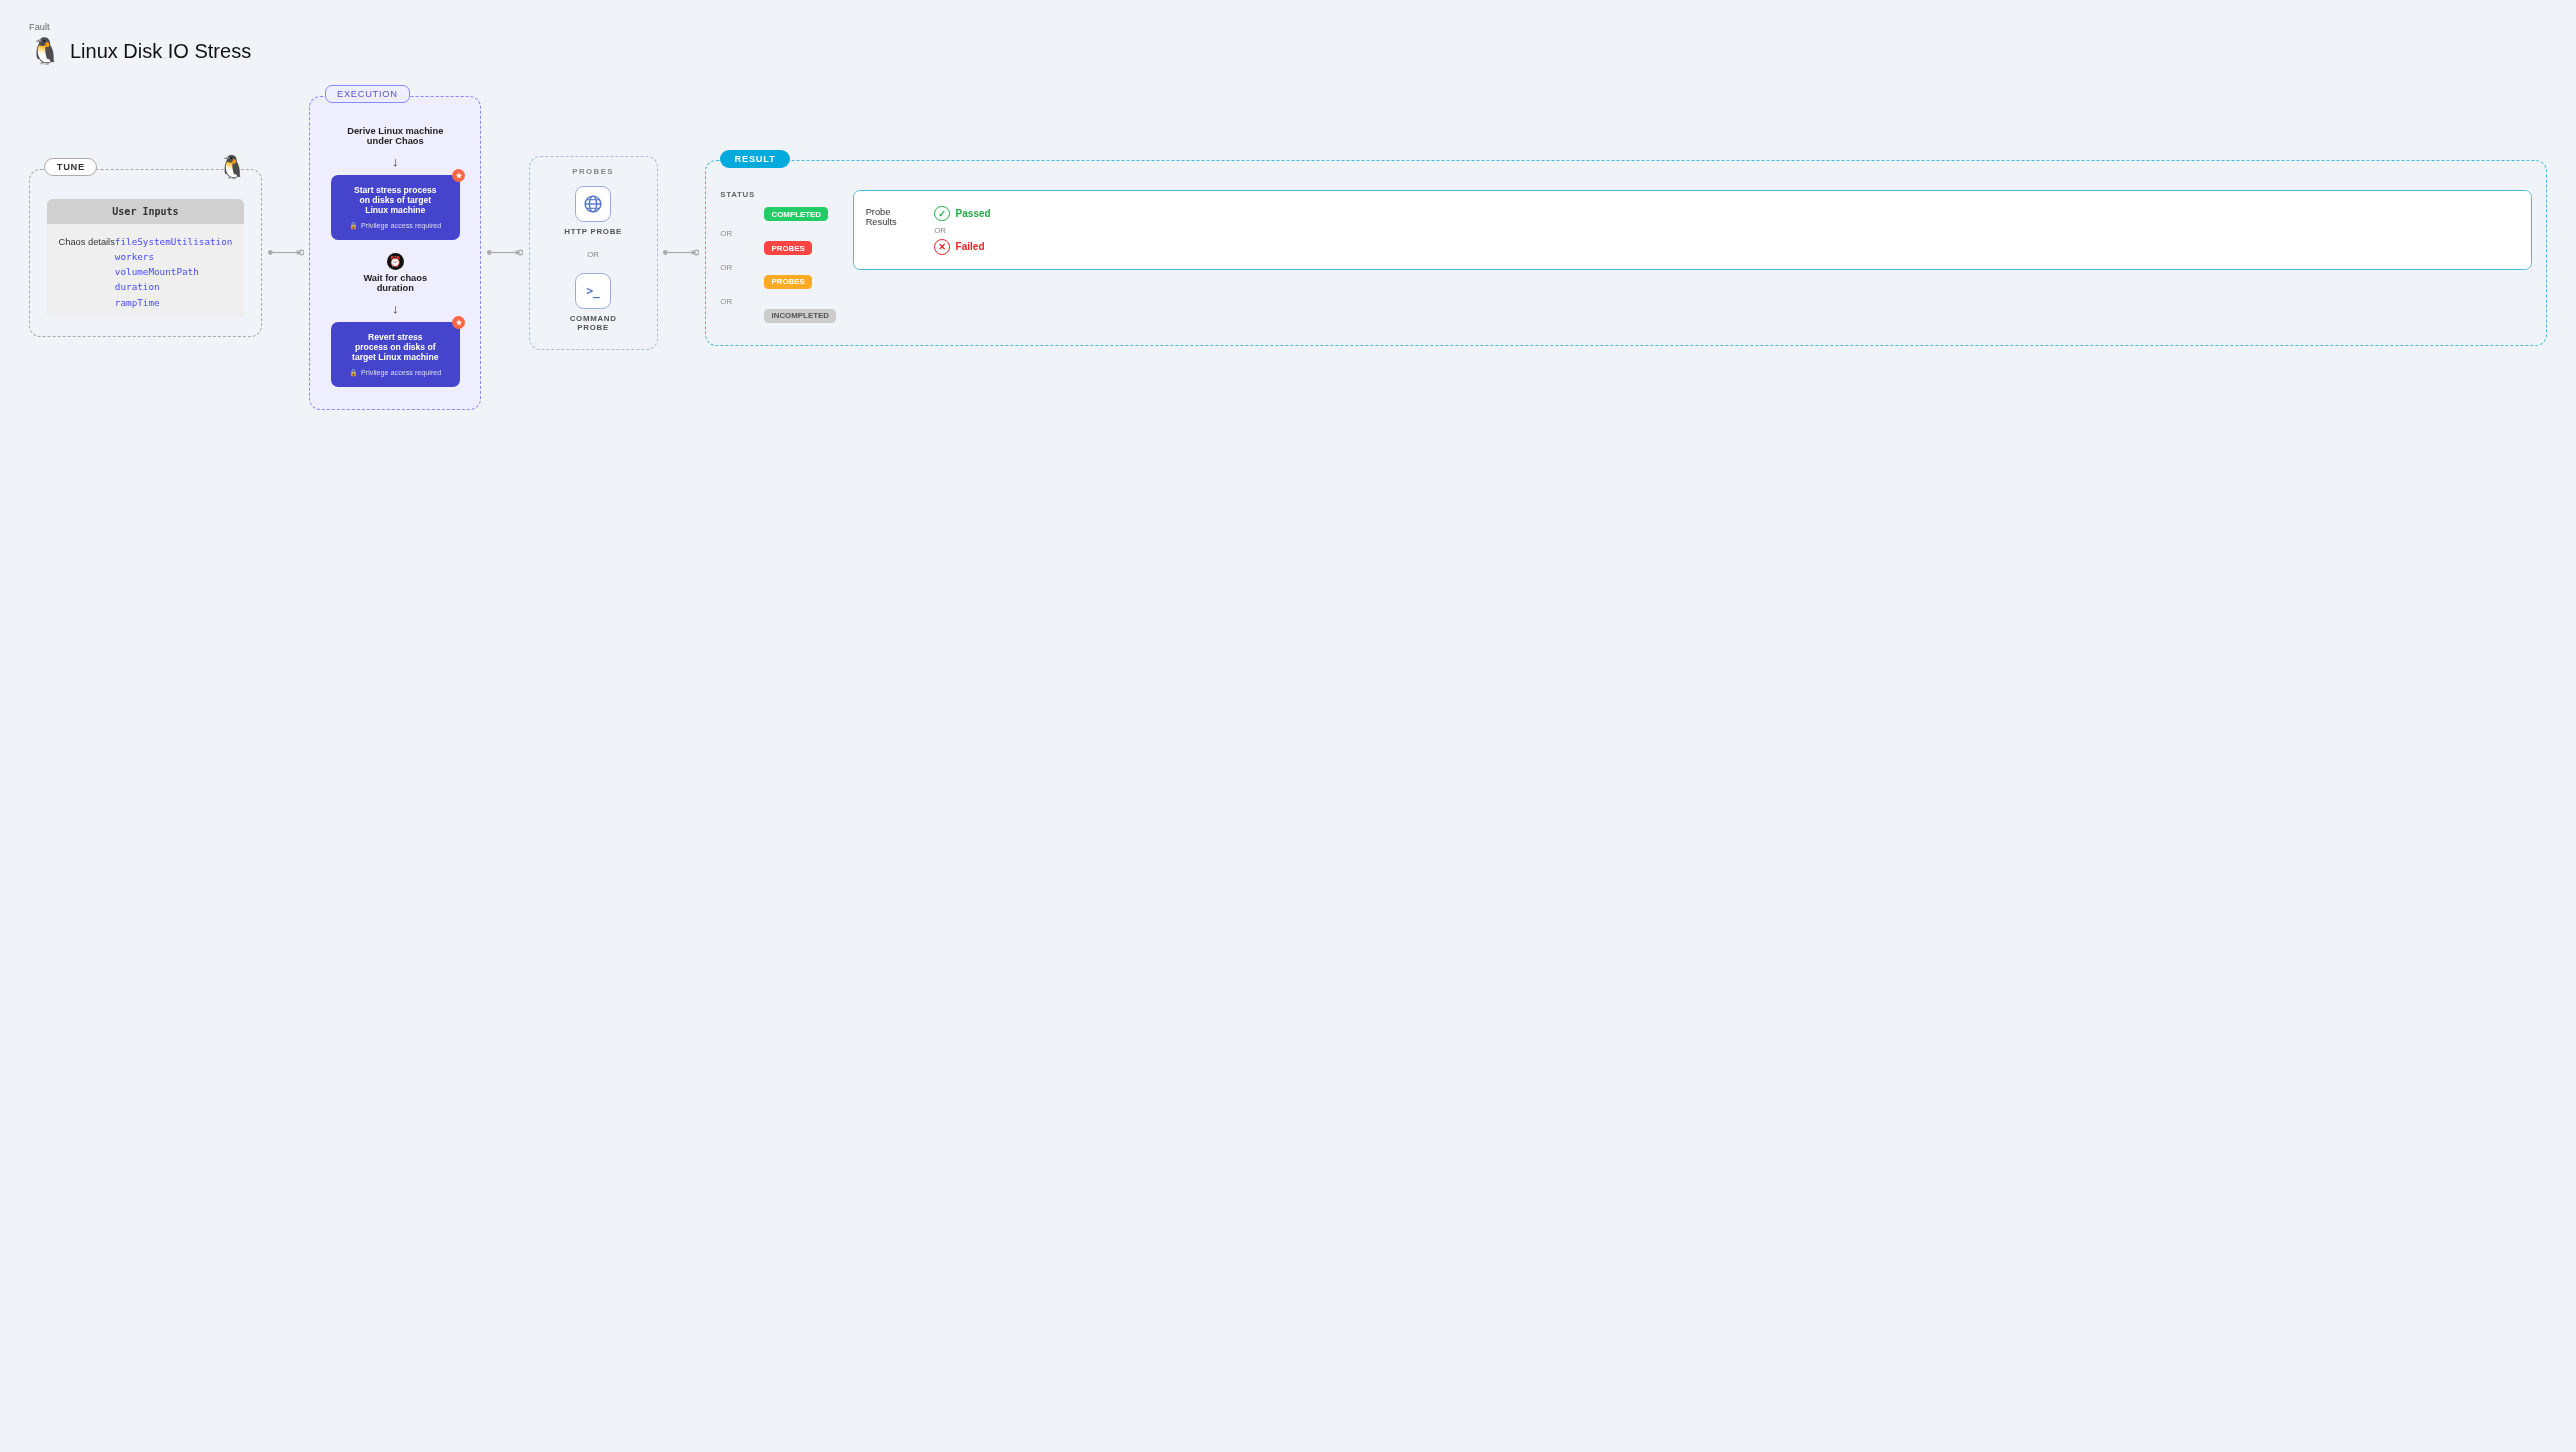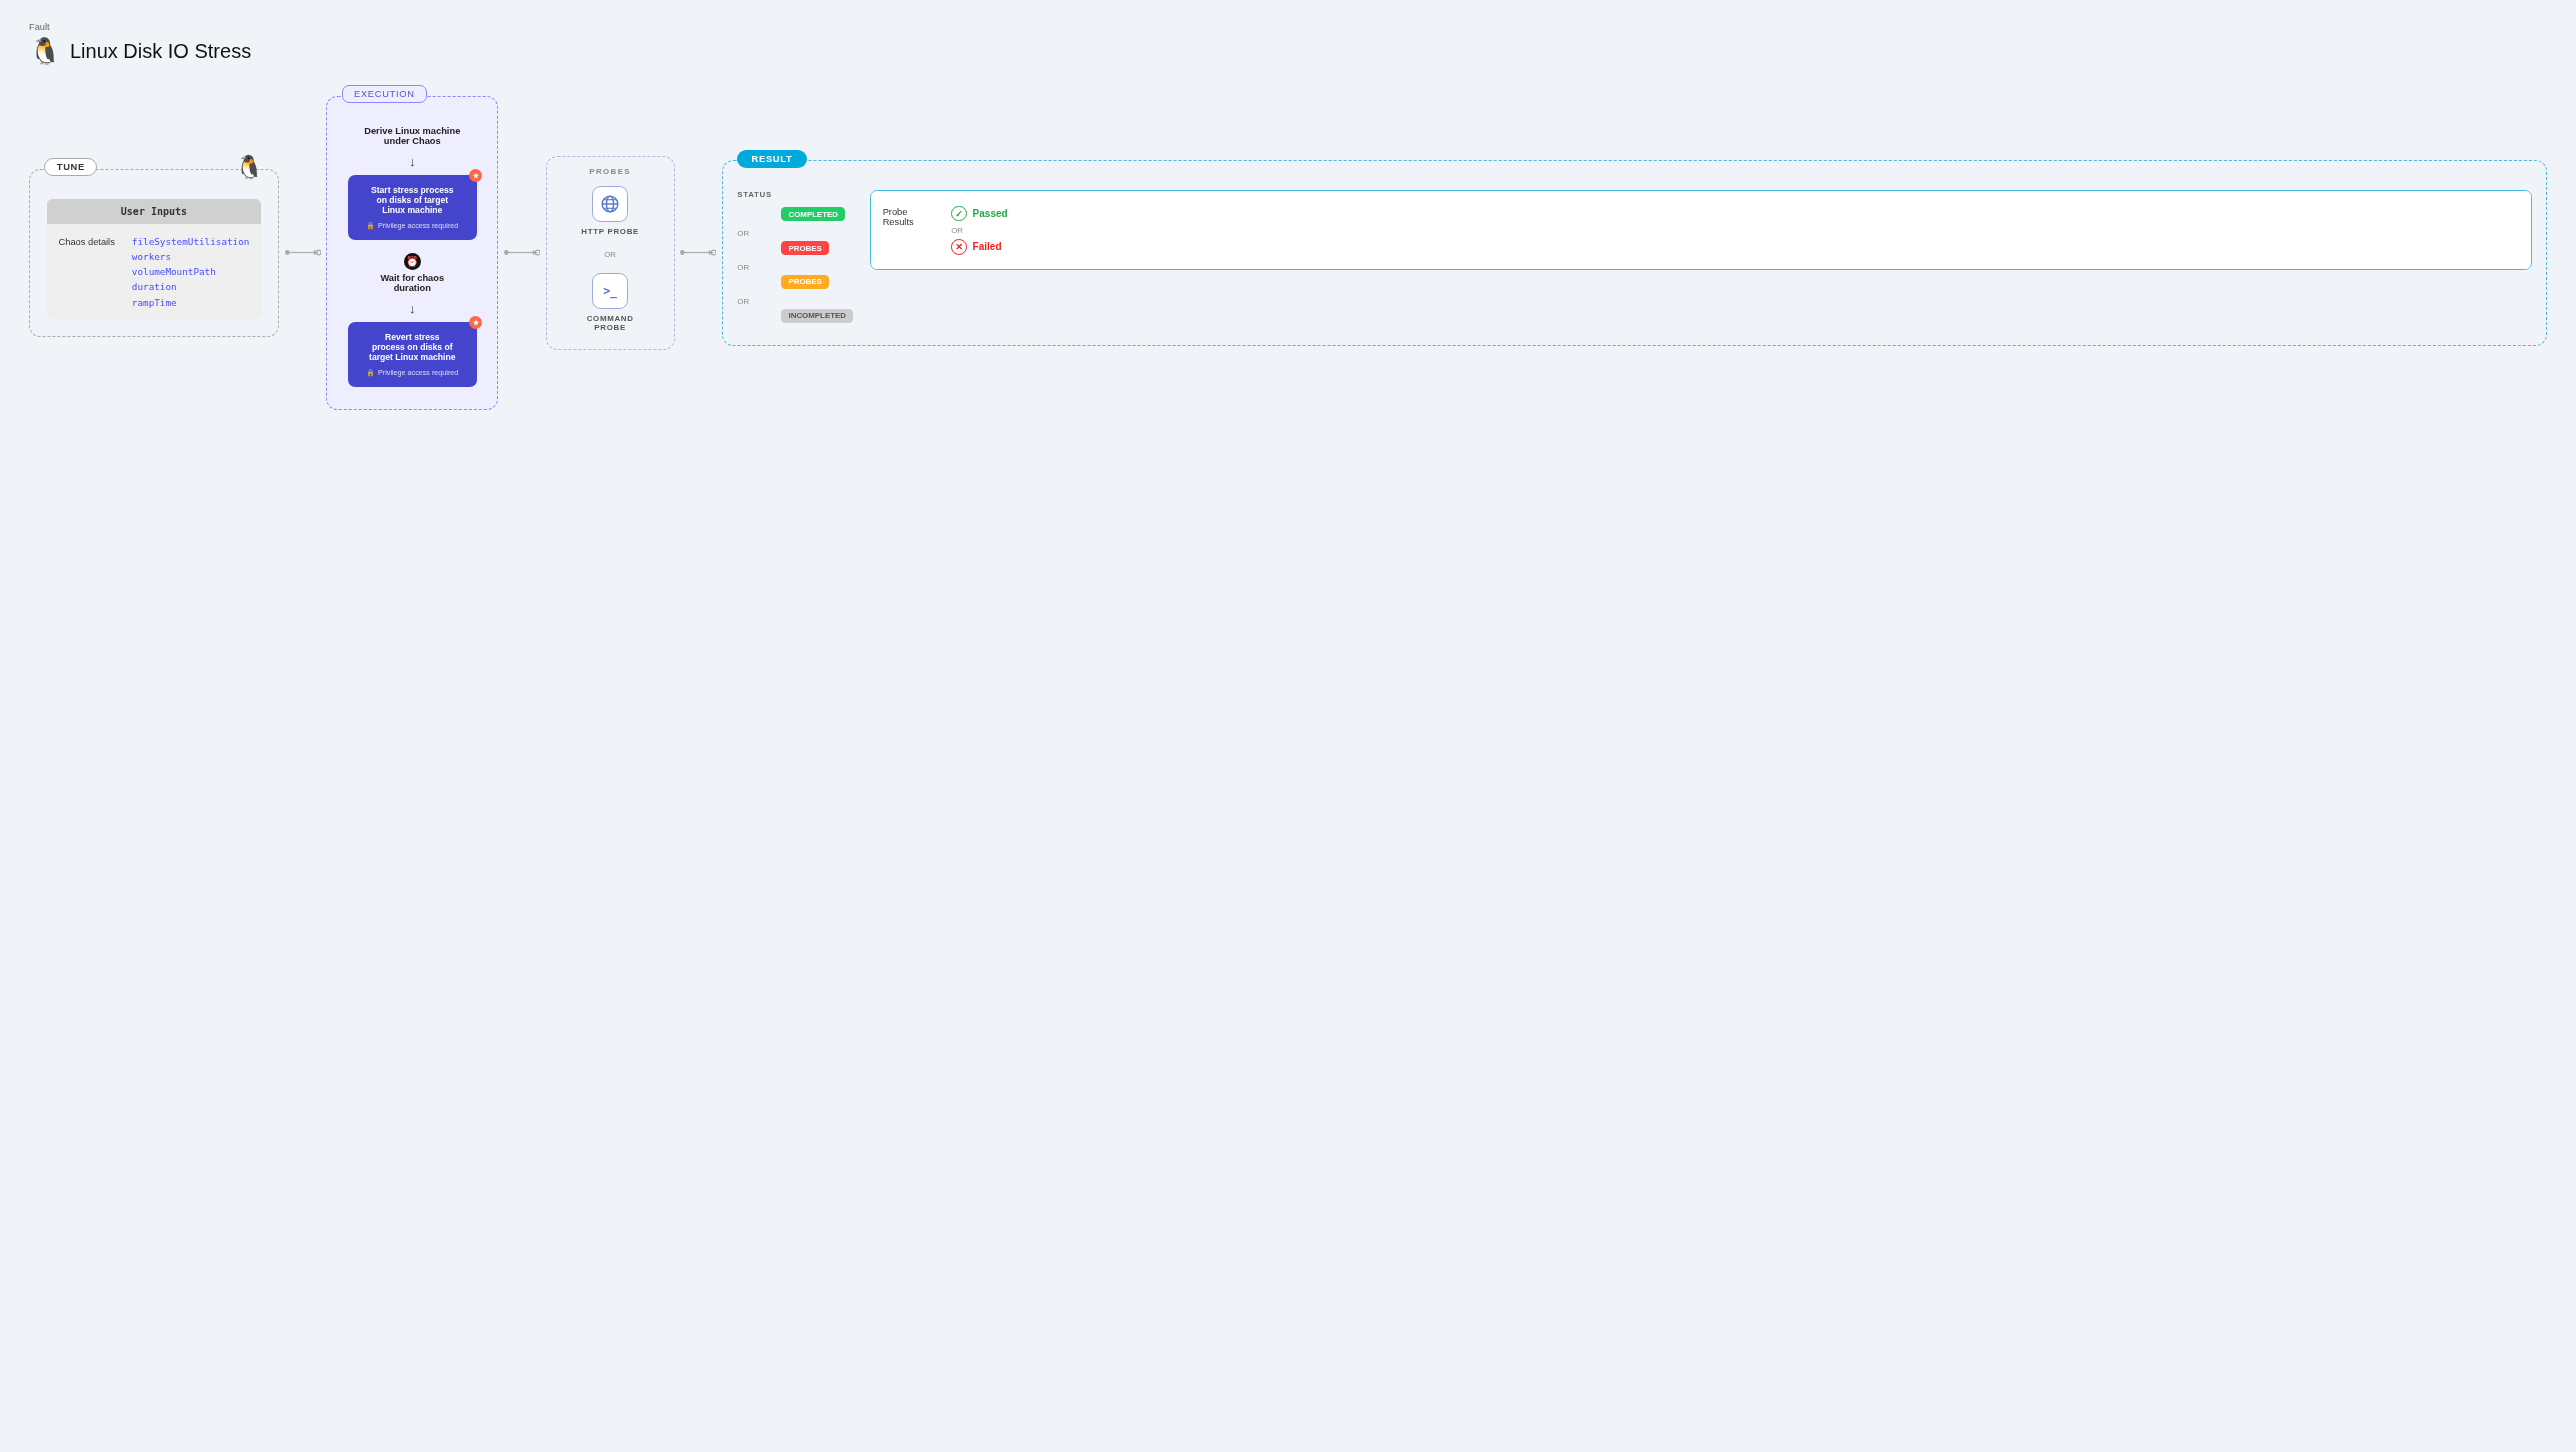--- a/index.html
+++ b/index.html
@@ -89,21 +89,20 @@
       text-align: center;
       padding: 7.2px;
       font-size: 10px;
       font-weight: 600;
       font-family: monospace;
       color: #333;
     }
     .user-inputs-body {
       padding: 11.5px;
       display: flex;
-      gap: 17px;
       background: #efefef;
     }
     .chaos-label {
       font-size: 9.3px;
       color: #333;
       white-space: nowrap;
       padding-top: 1.4px;
     }
     .chaos-params {
       display: flex;

